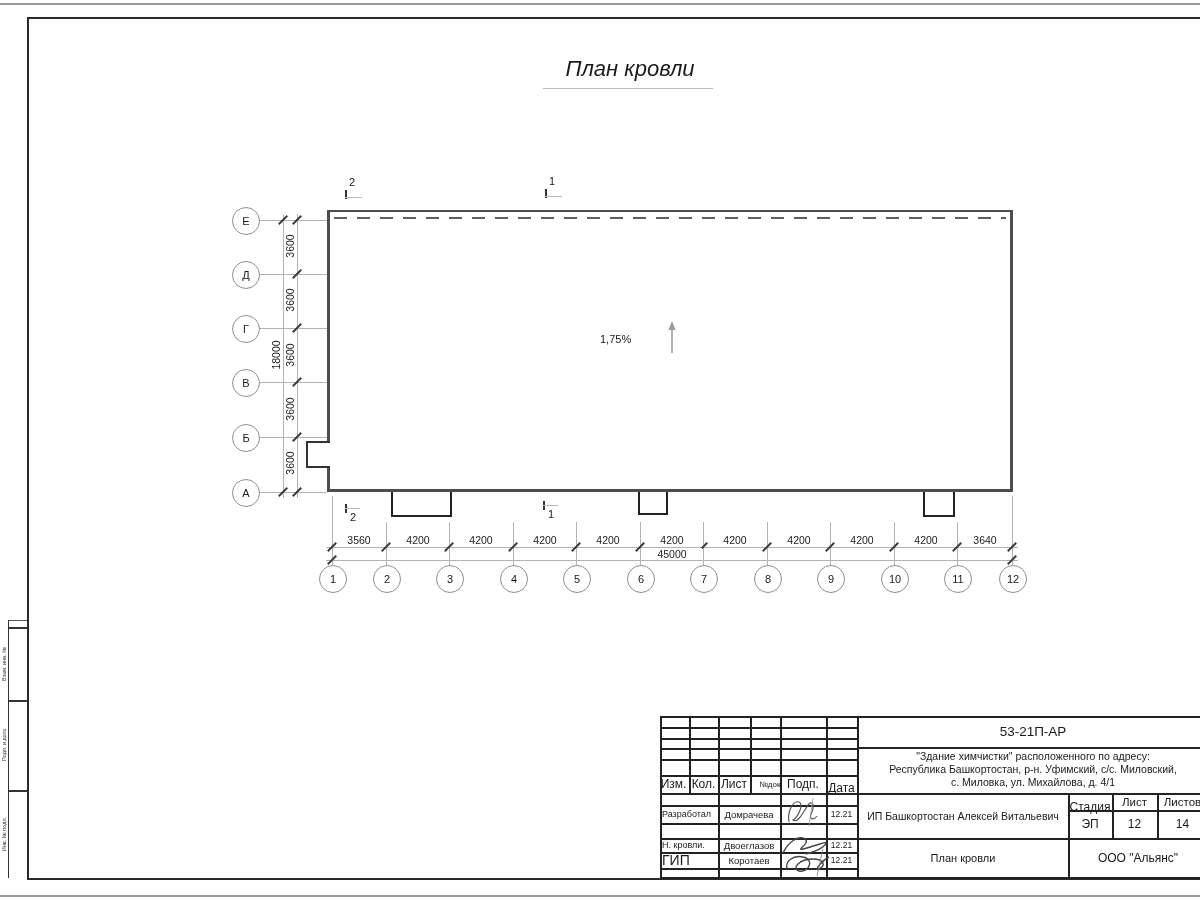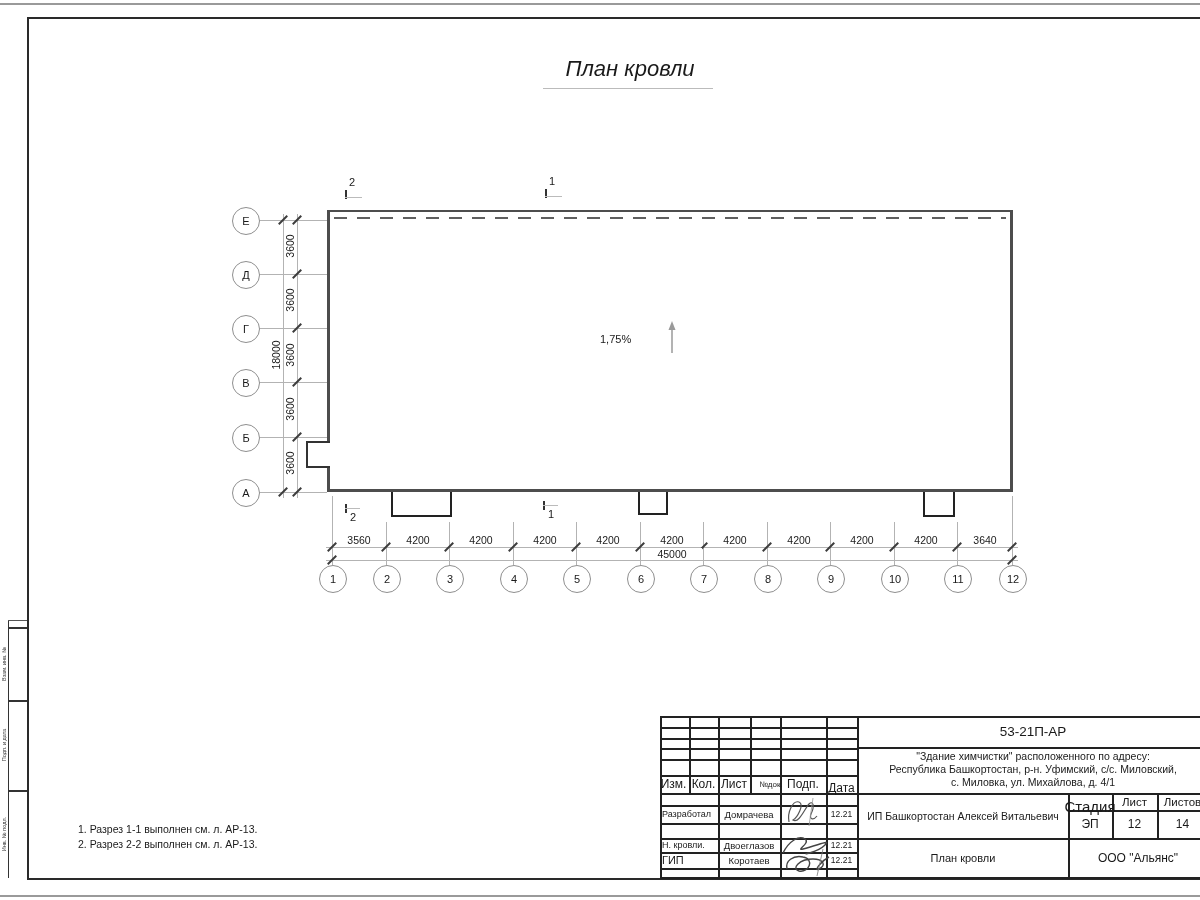--- a/index.html
+++ b/index.html
@@ -218,24 +218,20 @@
         <span>10</span>
       </div>
     <div class="axis-circle" style="left:944px;top:565px;">
         <span>11</span>
       </div>
     <div class="axis-circle" style="left:999px;top:565px;">
         <span>12</span>
       </div>
   </div>
 
-  <div class="abs" style="left:78px;top:822px;">
-    <div class="note-line">1. Разрез 1-1 выполнен см. л. АР-13.</div>
-    <div class="note-line">2. Разрез 2-2 выполнен см. л. АР-13.</div>
-  </div>
 
   <div>
 
     <div class="hl" style="left:660px;top:716px;width:548px;"></div>
     <div class="hl" style="left:660px;top:877px;width:548px;"></div>
     <div class="vl" style="left:660px;top:716px;height:163px;"></div>
     <div class="vl" style="left:857px;top:716px;height:163px;"></div>
 
     <div class="hl" style="left:660px;top:727px;width:198px;"></div>
     <div class="hl" style="left:660px;top:738px;width:198px;"></div>
@@ -269,42 +265,42 @@
     <div class="cell-txt" style="left:750px;top:775px;width:42px;height:18px;font-size:8px;">№док.</div>
     <div class="cell-txt" style="left:780px;top:775px;width:46px;height:18px;font-size:12px;">Подп.</div>
     <div class="cell-txt" style="left:826px;top:775px;width:31px;height:25px;font-size:12px;">Дата</div>
 
     <div class="cell-txt" style="left:662px;top:805px;width:56px;height:18px;font-size:9px;justify-content:flex-start;">Разработал</div>
     <div class="cell-txt" style="left:718px;top:805px;width:62px;height:18px;font-size:9.5px;">Домрачева</div>
     <div class="cell-txt" style="left:826px;top:805px;width:31px;height:18px;font-size:8.5px;">12.21</div>
     <div class="cell-txt" style="left:662px;top:838px;width:56px;height:14px;font-size:9px;justify-content:flex-start;">Н. кровли.</div>
     <div class="cell-txt" style="left:718px;top:838px;width:62px;height:14px;font-size:9.5px;">Двоеглазов</div>
     <div class="cell-txt" style="left:826px;top:838px;width:31px;height:14px;font-size:8.5px;">12.21</div>
-    <div class="cell-txt" style="left:662px;top:852px;width:56px;height:16px;font-size:11px;justify-content:flex-start;">ГИП</div>
+    <div class="cell-txt" style="left:662px;top:852px;width:56px;height:16px;font-size:14px;justify-content:flex-start;">ГИП</div>
     <div class="cell-txt" style="left:718px;top:852px;width:62px;height:16px;font-size:9.5px;">Коротаев</div>
     <div class="cell-txt" style="left:826px;top:852px;width:31px;height:16px;font-size:8.5px;">12.21</div>
 
     <svg class="abs" style="left:783px;top:794px;" width="44" height="36" viewBox="0 0 44 36">
       <path d="M6 28 C4 18 10 6 16 8 C22 10 14 24 10 26 C16 30 22 14 26 10 C30 6 32 12 28 20 C26 25 30 27 34 22" fill="none" stroke="#555" stroke-width="1.2"></path>
       <line x1="30" y1="4" x2="26" y2="32" stroke="#999" stroke-width="0.8"></line>
     </svg>
     <svg class="abs" style="left:779px;top:831px;" width="56" height="46" viewBox="0 0 56 46">
       <path d="M4 22 C10 10 20 4 26 8 C32 12 16 20 24 18 C40 14 52 8 46 14 C38 22 20 24 30 22" fill="none" stroke="#444" stroke-width="1.4"></path>
       <path d="M8 38 C6 30 14 24 24 26 C36 28 30 42 20 40 C12 38 20 28 34 28 C44 28 48 34 40 38 C34 41 42 30 50 26" fill="none" stroke="#444" stroke-width="1.4"></path>
       <line x1="44" y1="18" x2="38" y2="45" stroke="#777" stroke-width="0.8"></line>
     </svg>
 
     <div class="cell-txt" style="left:858px;top:716px;width:350px;height:31px;font-size:13.5px;">53-21П-АР</div>
     <div class="abs" style="left:858px;top:750px;width:350px;text-align:center;font-size:10.5px;line-height:13px;">
       <div>"Здание химчистки" расположенного по адресу:</div>
       <div>Республика Башкортостан, р-н. Уфимский, с/с. Миловский,</div>
       <div>с. Миловка, ул. Михайлова, д. 4/1</div>
     </div>
     <div class="cell-txt" style="left:858px;top:793px;width:210px;height:45px;font-size:10.5px;">ИП Башкортостан Алексей Витальевич</div>
-    <div class="cell-txt" style="left:1068px;top:793px;width:44px;height:27px;font-size:15px;">Стадия</div>
+    <div class="cell-txt" style="left:1068px;top:793px;width:44px;height:27px;font-size:12px;">Стадия</div>
     <div class="cell-txt" style="left:1112px;top:793px;width:45px;height:17px;font-size:11.5px;">Лист</div>
     <div class="cell-txt" style="left:1157px;top:793px;width:51px;height:17px;font-size:11.5px;">Листов</div>
     <div class="cell-txt" style="left:1068px;top:810px;width:44px;height:28px;font-size:12px;">ЭП</div>
     <div class="cell-txt" style="left:1112px;top:810px;width:45px;height:28px;font-size:12px;">12</div>
     <div class="cell-txt" style="left:1157px;top:810px;width:51px;height:28px;font-size:12px;">14</div>
     <div class="cell-txt" style="left:858px;top:838px;width:210px;height:39px;font-size:11px;">План кровли</div>
     <div class="cell-txt" style="left:1068px;top:838px;width:140px;height:39px;font-size:12px;">ООО "Альянс"</div>
   </div>
 
 </div>

